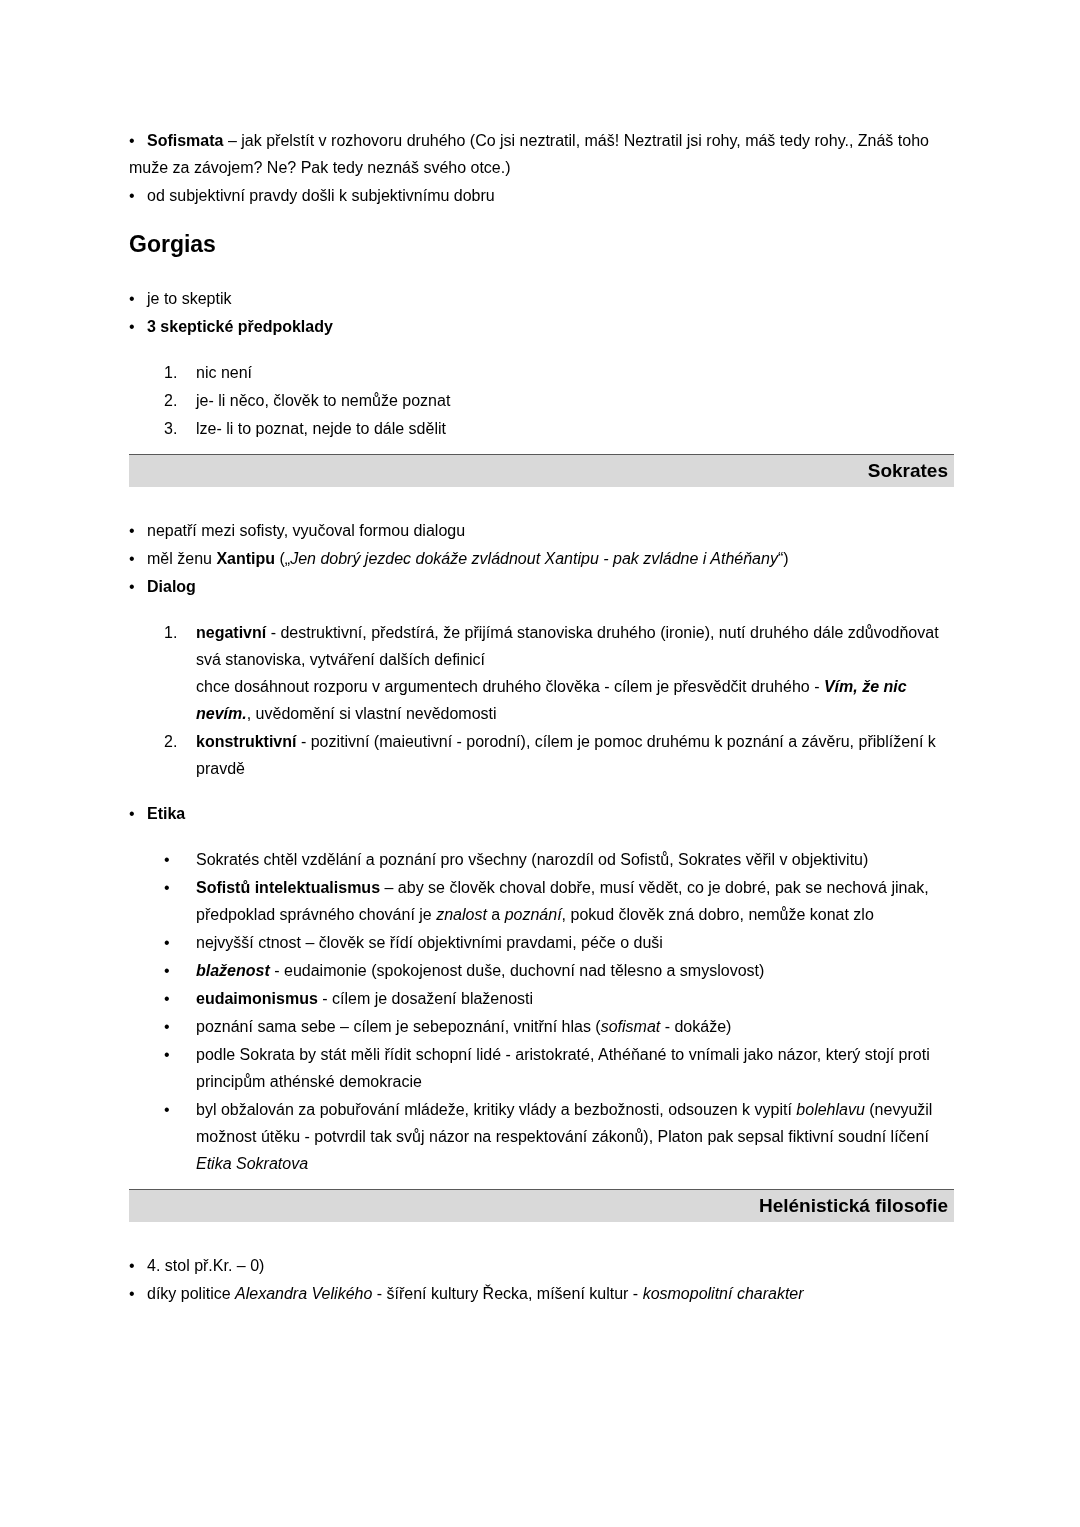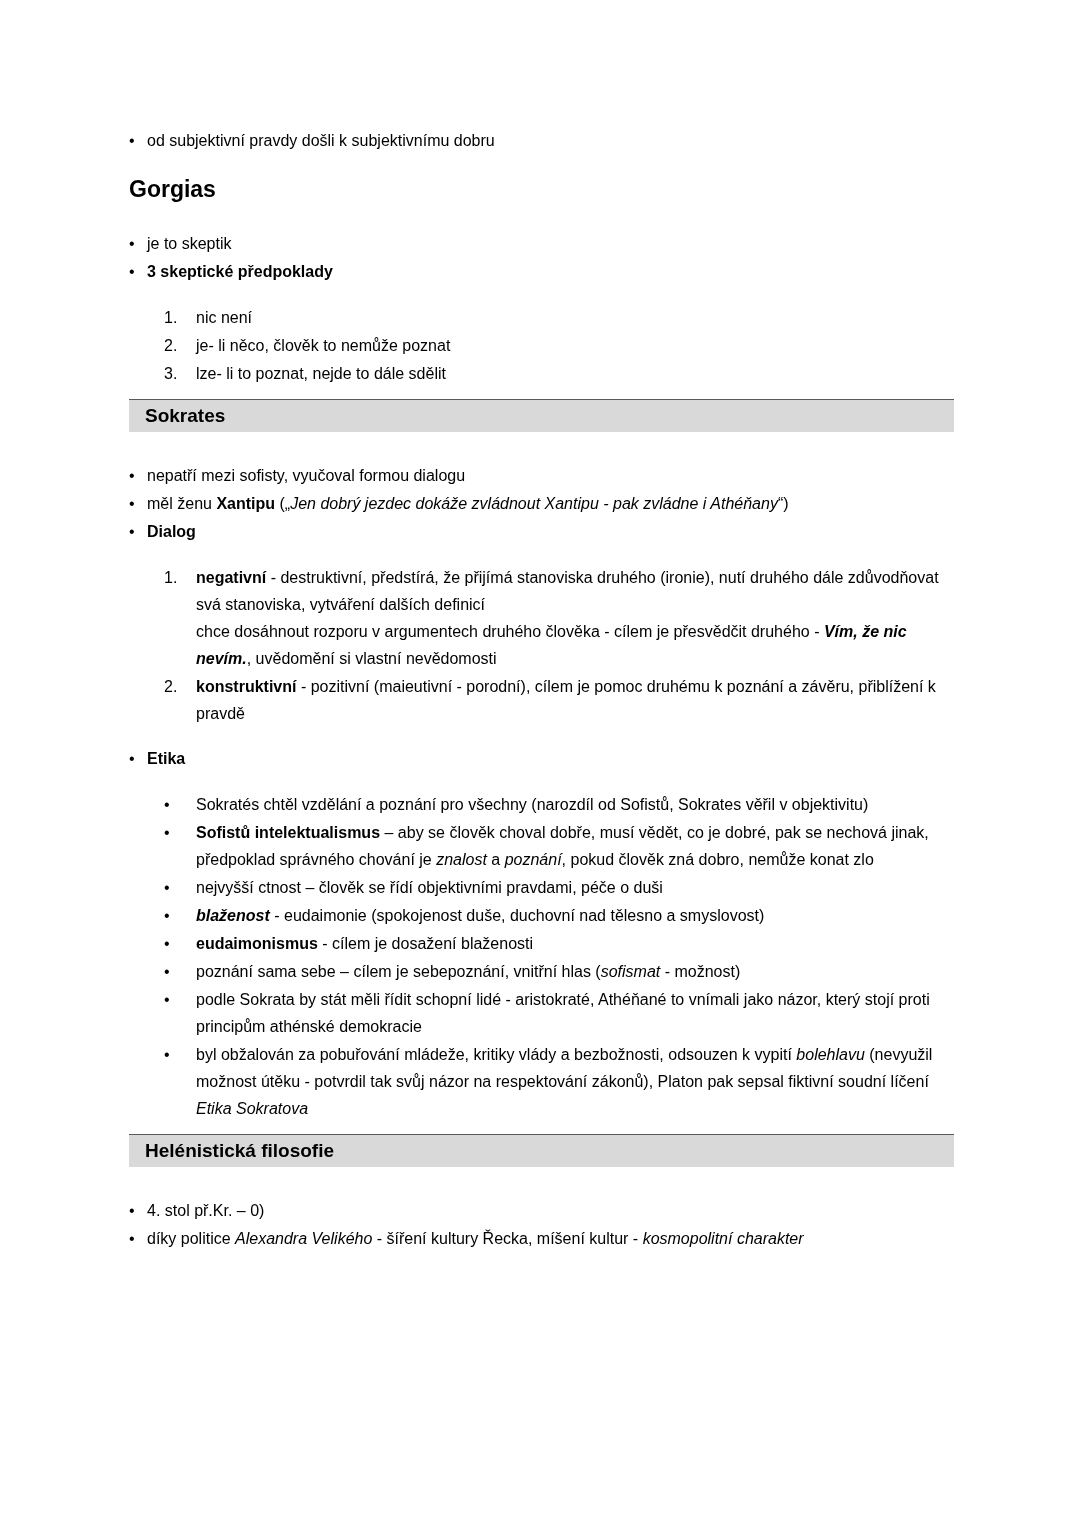--- a/index.html
+++ b/index.html
@@ -32,34 +32,36 @@
   
   .h2 { font-weight: 700; font-size: 23px; margin: 22px 0 27px 0; }
 
   
   .h1bar {
     font-weight: 700;
     font-size: 19px;
     line-height: 27px;
     background: var(--heading-bg, #d9d9d9);
     border-top: 1px solid var(--heading-border, #595959);
-    padding: 2px 6px 3px 16px;
+    padding: 2px 6px 3px 10px;
     margin: 25px 0 30px 0;
+    text-align: right;
   }
 
   
   .li1 + .num2, .li1 + .li2 { margin-top: 19px; }
   .num2 + .li1, .li2 + .li1 { margin-top: 18px; }
   .num2 + .h1bar, .li2 + .h1bar, .li1 + .h1bar { margin-top: 12px; }
 </style>
 </head>
 <body>
 
 <div class="page">
   <div id="doc">
+      <div class="block li1"><span class="marker1">•</span><span class="seg b">Sofismata</span><span class="seg"> – jak přelstít v rozhovoru druhého (Co jsi neztratil, máš! Neztratil jsi rohy, máš tedy rohy., Znáš toho muže za závojem? Ne? Pak tedy neznáš svého otce.)</span></div>
       <div class="block li1"><span class="marker1">•</span><span class="seg">od subjektivní pravdy došli k subjektivnímu dobru</span></div>
       <div class="block h2"><span class="seg">Gorgias</span></div>
       <div class="block li1"><span class="marker1">•</span><span class="seg">je to skeptik</span></div>
       <div class="block li1"><span class="marker1">•</span><span class="seg b">3 skeptické předpoklady</span></div>
       <div class="block num2">
         <span class="marker2">1.</span>
         <span class="content"><span class="seg">nic není</span></span>
       </div>
       <div class="block num2">
         <span class="marker2">2.</span>
@@ -98,21 +100,21 @@
       <div class="block li2">
         <span class="marker2">•</span>
         <span class="content"><span class="seg b it">blaženost</span><span class="seg"> - eudaimonie (spokojenost duše, duchovní nad tělesno a smyslovost)</span></span>
       </div>
       <div class="block li2">
         <span class="marker2">•</span>
         <span class="content"><span class="seg b">eudaimonismus</span><span class="seg"> - cílem je dosažení blaženosti</span></span>
       </div>
       <div class="block li2">
         <span class="marker2">•</span>
-        <span class="content"><span class="seg">poznání sama sebe – cílem je sebepoznání, vnitřní hlas (</span><span class="seg it">sofismat</span><span class="seg"> - možnost)</span></span>
+        <span class="content"><span class="seg">poznání sama sebe – cílem je sebepoznání, vnitřní hlas (</span><span class="seg it">sofismat</span><span class="seg"> - dokáže)</span></span>
       </div>
       <div class="block li2">
         <span class="marker2">•</span>
         <span class="content"><span class="seg">podle Sokrata by stát měli řídit schopní lidé - aristokraté, Athéňané to vnímali jako názor, který stojí proti principům athénské demokracie</span></span>
       </div>
       <div class="block li2">
         <span class="marker2">•</span>
         <span class="content"><span class="seg">byl obžalován za pobuřování mládeže, kritiky vlády a bezbožnosti, odsouzen k vypití </span><span class="seg it">bolehlavu</span><span class="seg"> (nevyužil možnost útěku - potvrdil tak svůj názor na respektování zákonů), Platon pak sepsal fiktivní soudní líčení </span><span class="seg it">Etika Sokratova</span></span>
       </div>
       <div class="block h1bar"><span class="seg">Helénistická filosofie</span></div>

